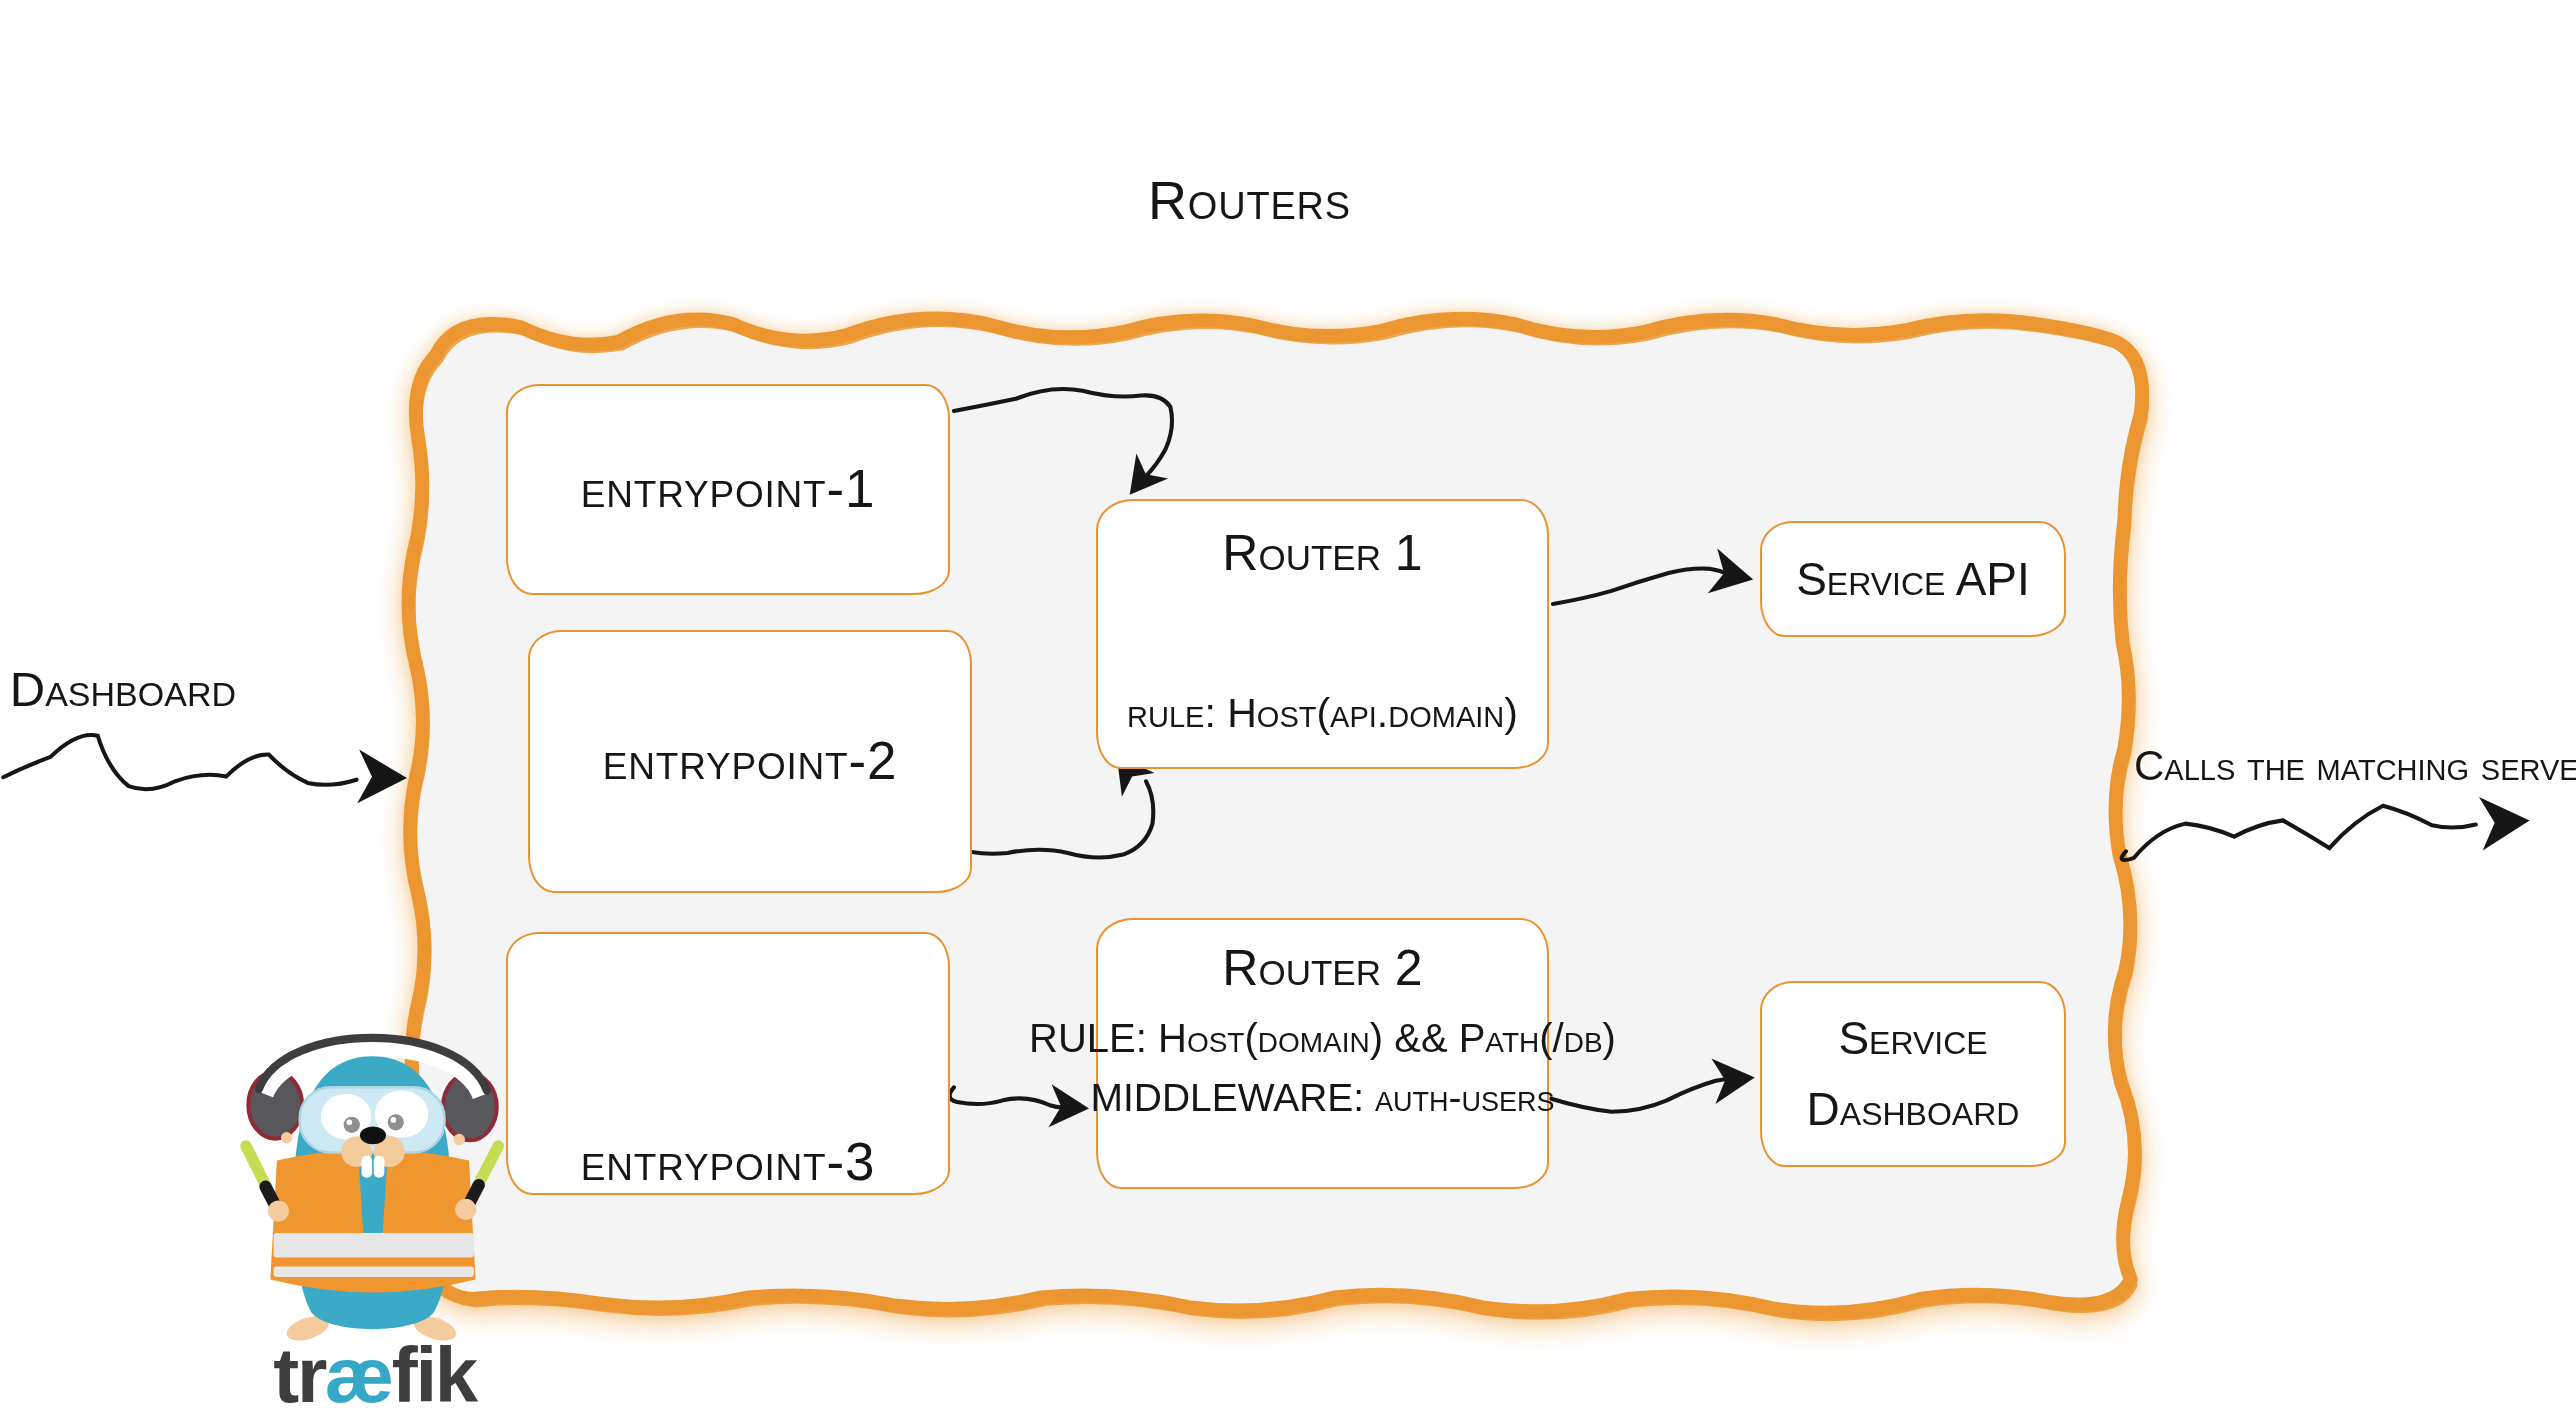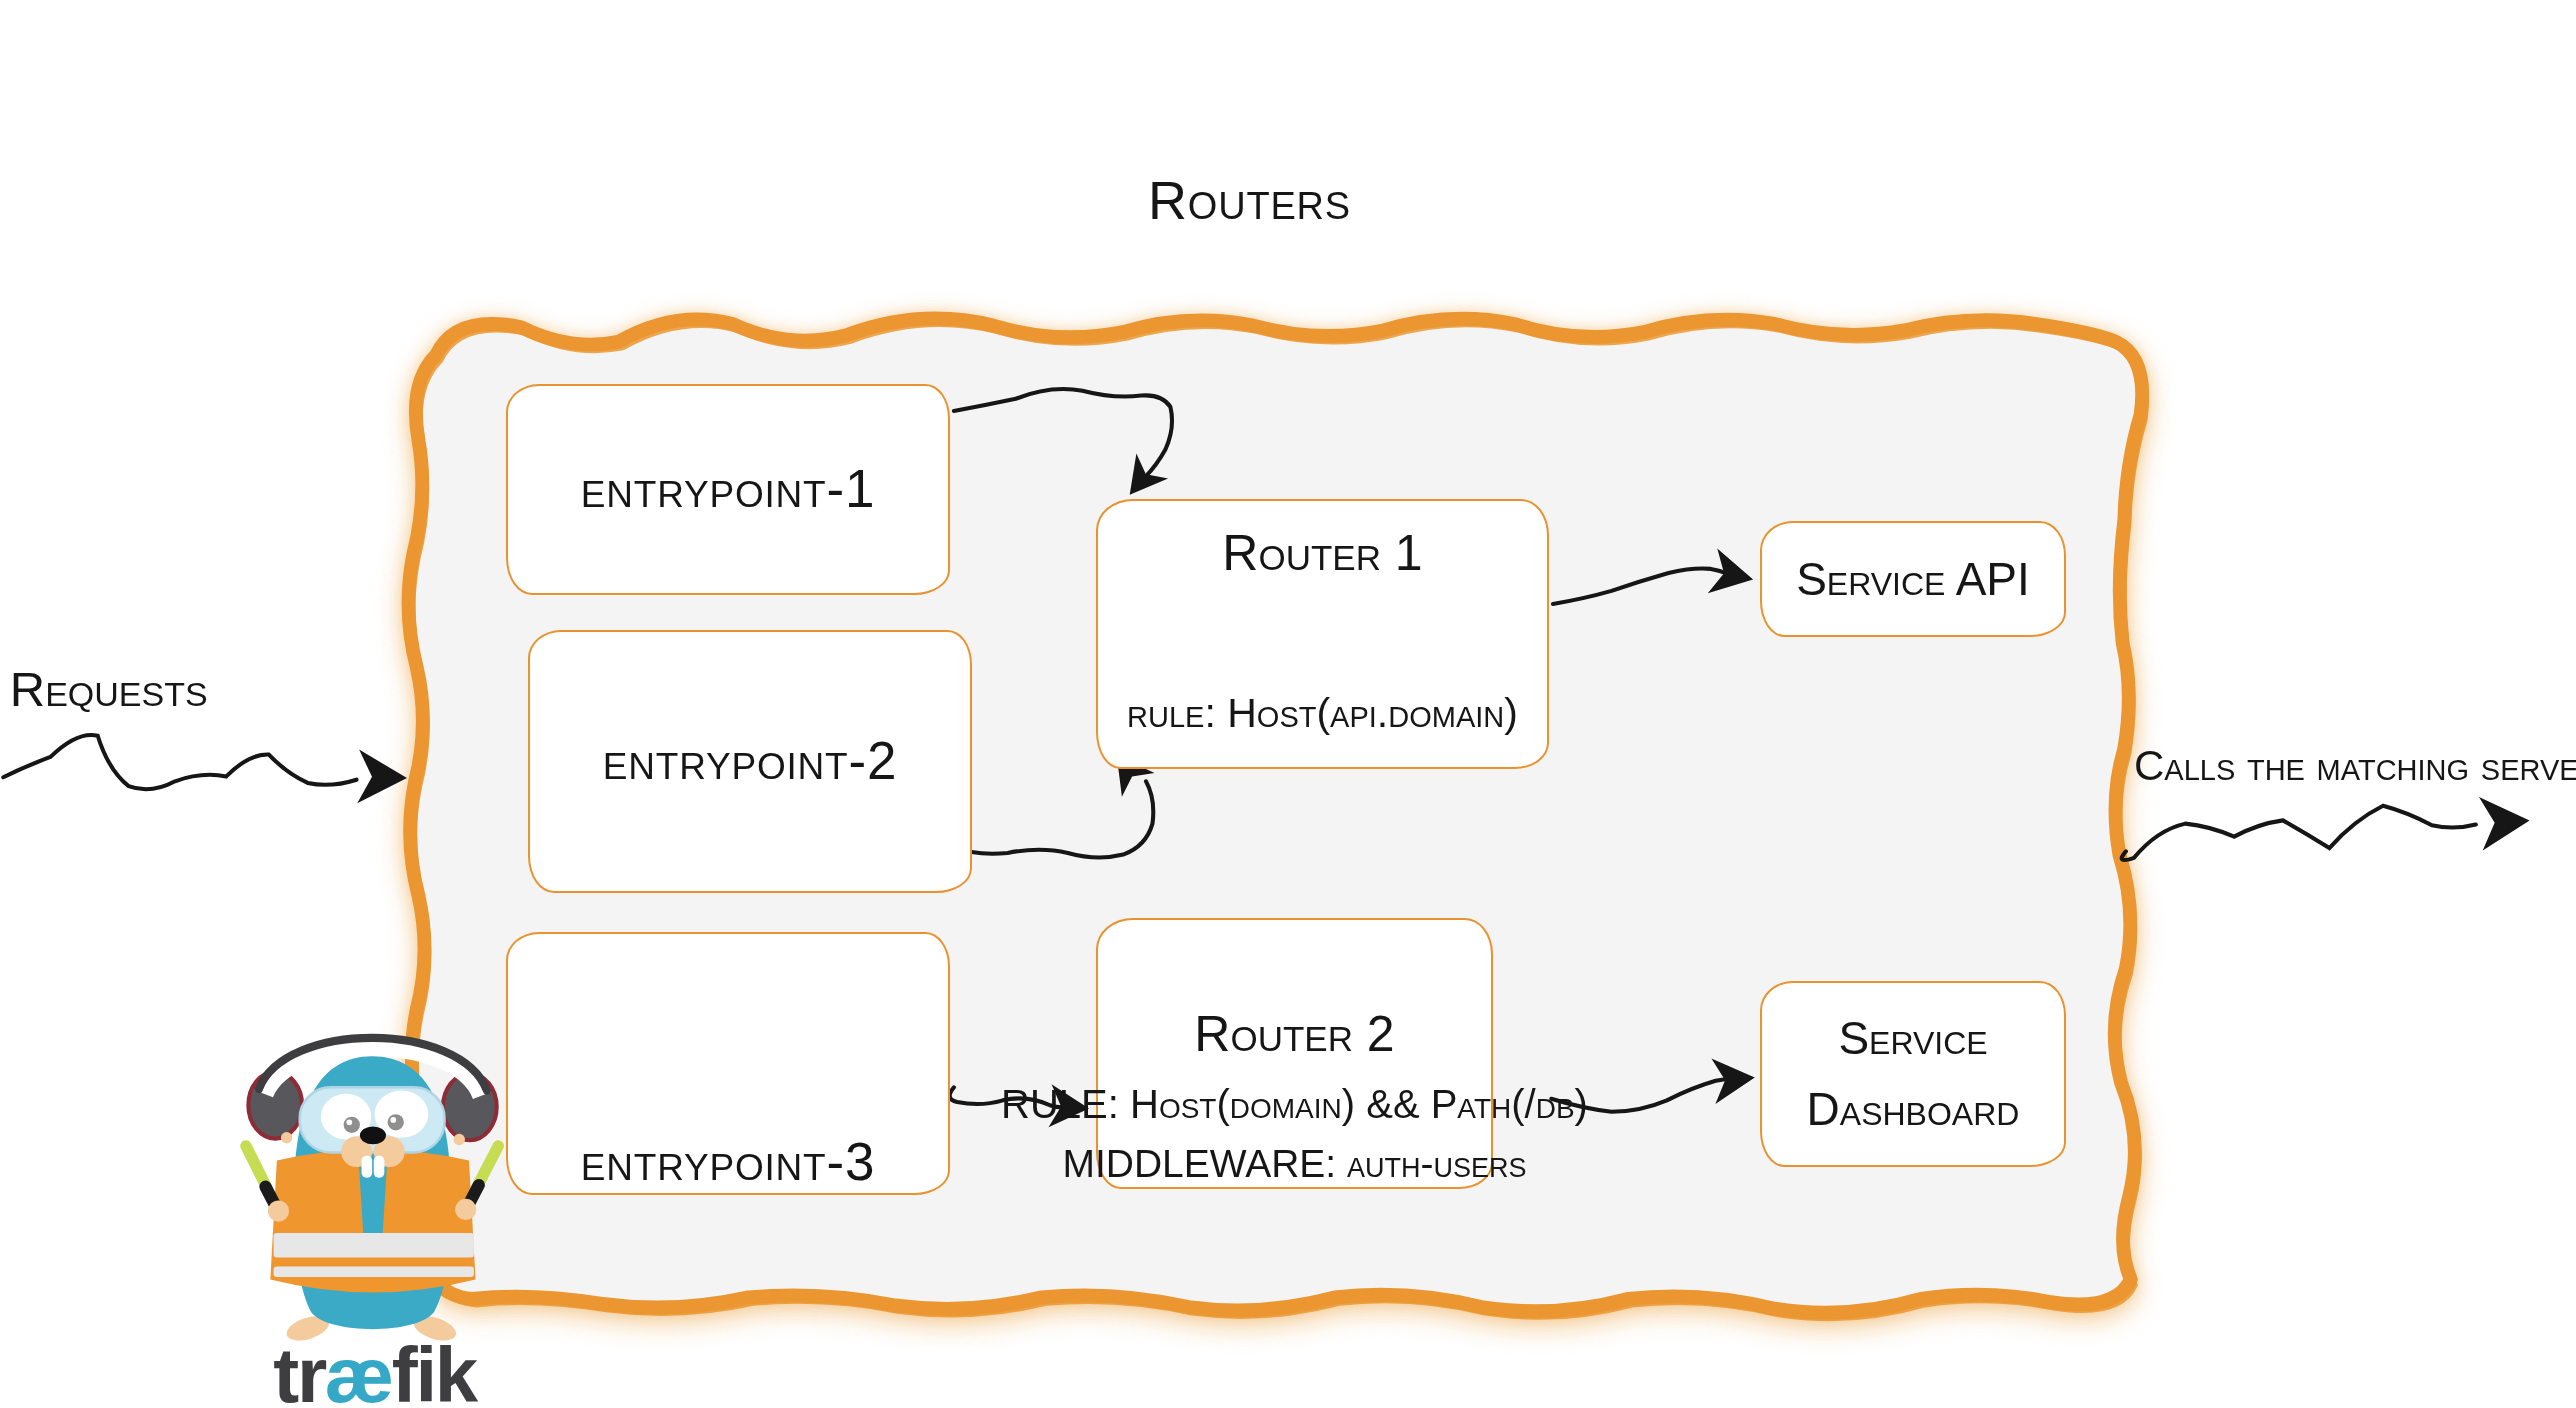--- a/index.html
+++ b/index.html
@@ -133,41 +133,41 @@
     </g>
 
     <g>
       <path class="arrow" d="M1906,1350 Q1945,1362 1980,1366 Q2015,1366 2048,1352
         Q2080,1336 2108,1328 Q2122,1325 2130,1326"></path>
       <use href="#ah" class="head" transform="translate(2156,1324) rotate(-5) scale(0.85)"></use>
     </g>
   </svg>
 
   <div class="title">Routers</div>
-  <div class="lbl-requests">Requests</div>
+  <div class="lbl-requests">Dashboard</div>
   <div class="lbl-calls">Calls the matching server</div>
 
   <div class="node ep" style="left:506px; top:384px; width:444px; height:211px;">
     <span>entrypoint-1</span>
   </div>
 
   <div class="node ep" style="left:528px; top:630px; width:444px; height:263px;text-align:center;">
     <span>entrypoint-2</span>
   </div>
 
   <div class="node ep" style="left:506px; top:932px; width:444px; height:263px;justify-content:flex-end;">
     <span>entrypoint-3</span>
   </div>
 
   <div class="node router" style="left:1096px; top:499px; width:453px; height:270px; justify-content:flex-start; padding-top:24.4px;gap:48px;">
     <span class="rname">Router 1</span>
     <span class="rline" style="font-size:41px; margin-top:59px;">rule: Host(api.domain)</span>
   </div>
 
-  <div class="node router" style="left:1096px; top:918px; width:397px; height:271px; justify-content:flex-end; padding-top:19.5px;">
+  <div class="node router" style="left:1096px; top:918px; width:453px; height:271px; justify-content:flex-start; padding-top:19.5px;">
     <span class="rname">Router 2</span>
     <span class="rline" style="font-size:40px; margin-top:18px;">RULE: Host(domain) &amp;&amp; Path(/db)</span>
     <span class="rline" style="font-size:39px; margin-top:14.7px;">MIDDLEWARE: auth-users</span>
   </div>
 
   <div class="node service" style="left:1760px; top:981px; width:306px; height:186px; line-height:1.55; padding:0 24.4px;">
     <span>Service Dashboard</span>
   </div>
 
   <div class="node service" style="left:1760px; top:521px; width:306px; height:116px; white-space:nowrap;">

